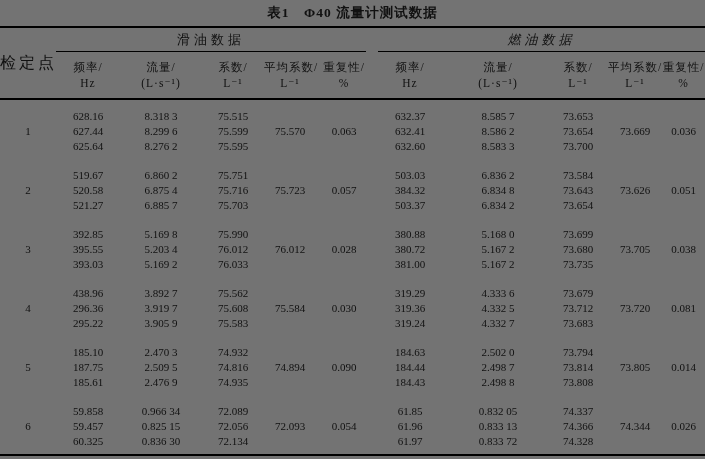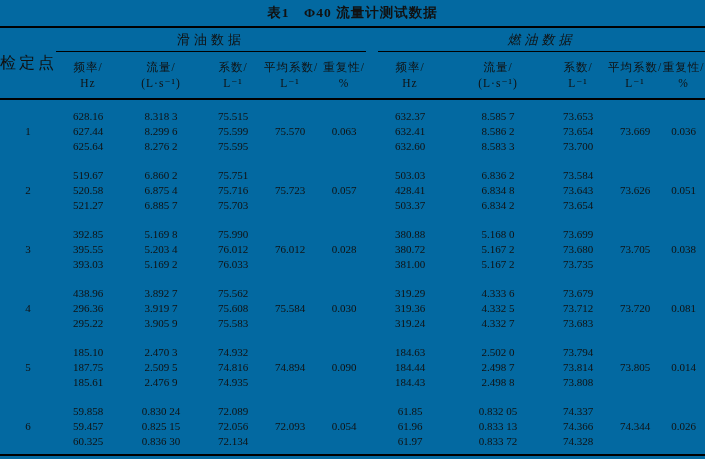--- a/index.html
+++ b/index.html
@@ -1,19 +1,19 @@
 <!DOCTYPE html>
 <html><head>
 <meta charset="utf-8">
 <style>
   html,body{margin:0;padding:0;background:#f4f4f2;}
   .page{
     position:relative;
     width:705px;height:459px;
-    background:#0369a1;
+    background:#737373;
     font-family:"Liberation Serif","DejaVu Serif",serif;
     color:#111;
     overflow:hidden;
     box-sizing:border-box;
   }
   .title{
     height:26px;line-height:26px;
     text-align:center;
     font-size:13.5px;
     font-weight:bold;
@@ -193,21 +193,21 @@
           <td></td>
           <td></td>
         </tr>
         <tr class="row-mid">
           <td>2</td>
           <td>520.58</td>
           <td>6.875 4</td>
           <td>75.716</td>
           <td>75.723</td>
           <td>0.057</td>
-          <td>428.41</td>
+          <td>384.32</td>
           <td>6.834 8</td>
           <td>73.643</td>
           <td>73.626</td>
           <td>0.051</td>
         </tr>
         <tr class="row-last">
           <td></td>
           <td>521.27</td>
           <td>6.885 7</td>
           <td>75.703</td>
@@ -332,21 +332,21 @@
           <td></td>
           <td>184.43</td>
           <td>2.498 8</td>
           <td>73.808</td>
           <td></td>
           <td></td>
         </tr>
         <tr class="row-first">
           <td></td>
           <td>59.858</td>
-          <td>0.830 24</td>
+          <td>0.966 34</td>
           <td>72.089</td>
           <td></td>
           <td></td>
           <td>61.85</td>
           <td>0.832 05</td>
           <td>74.337</td>
           <td></td>
           <td></td>
         </tr>
         <tr class="row-mid">

